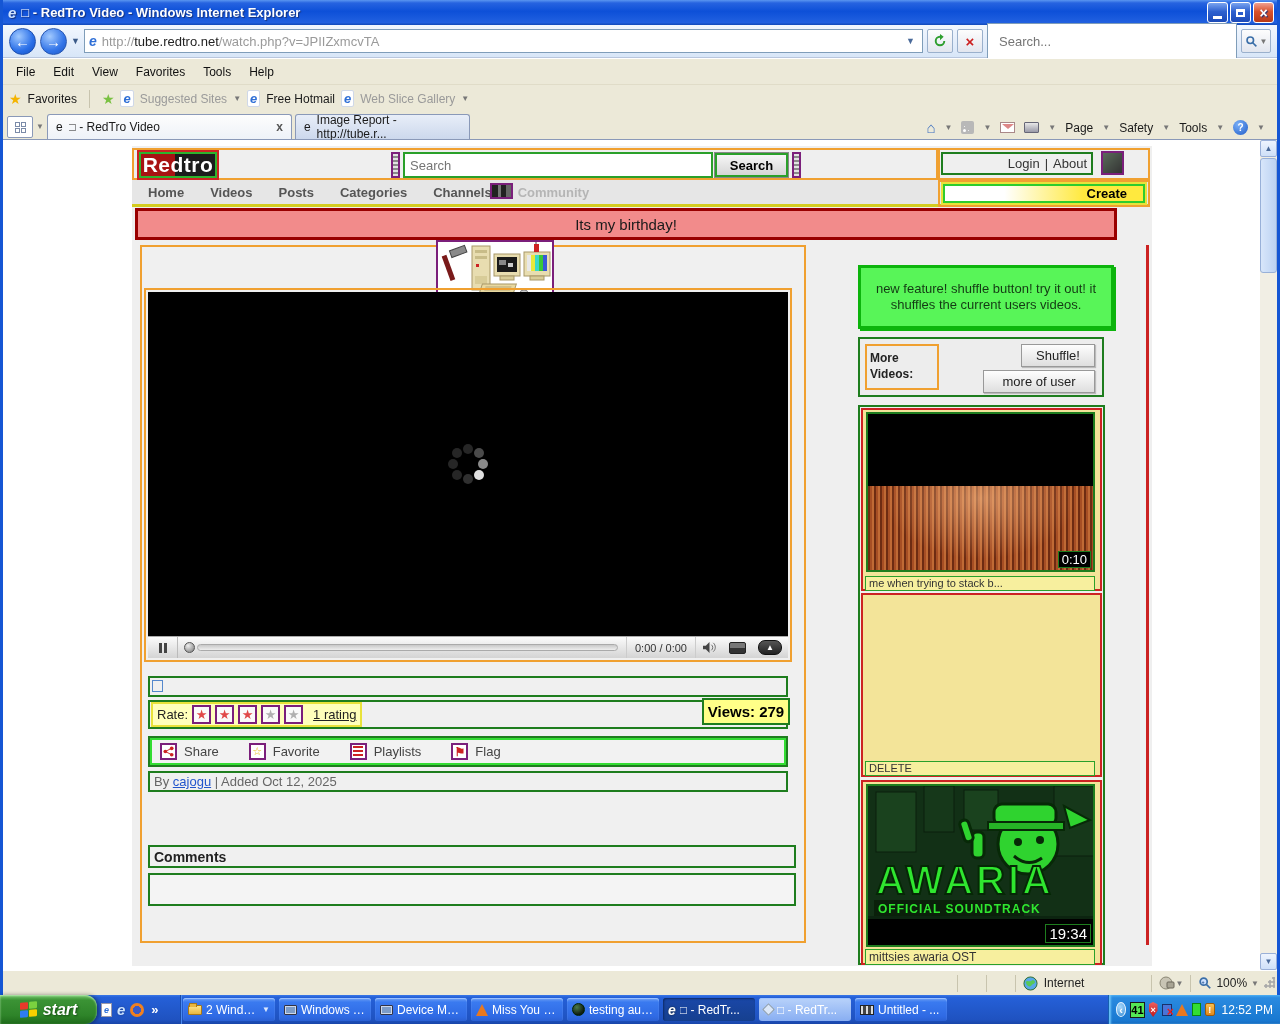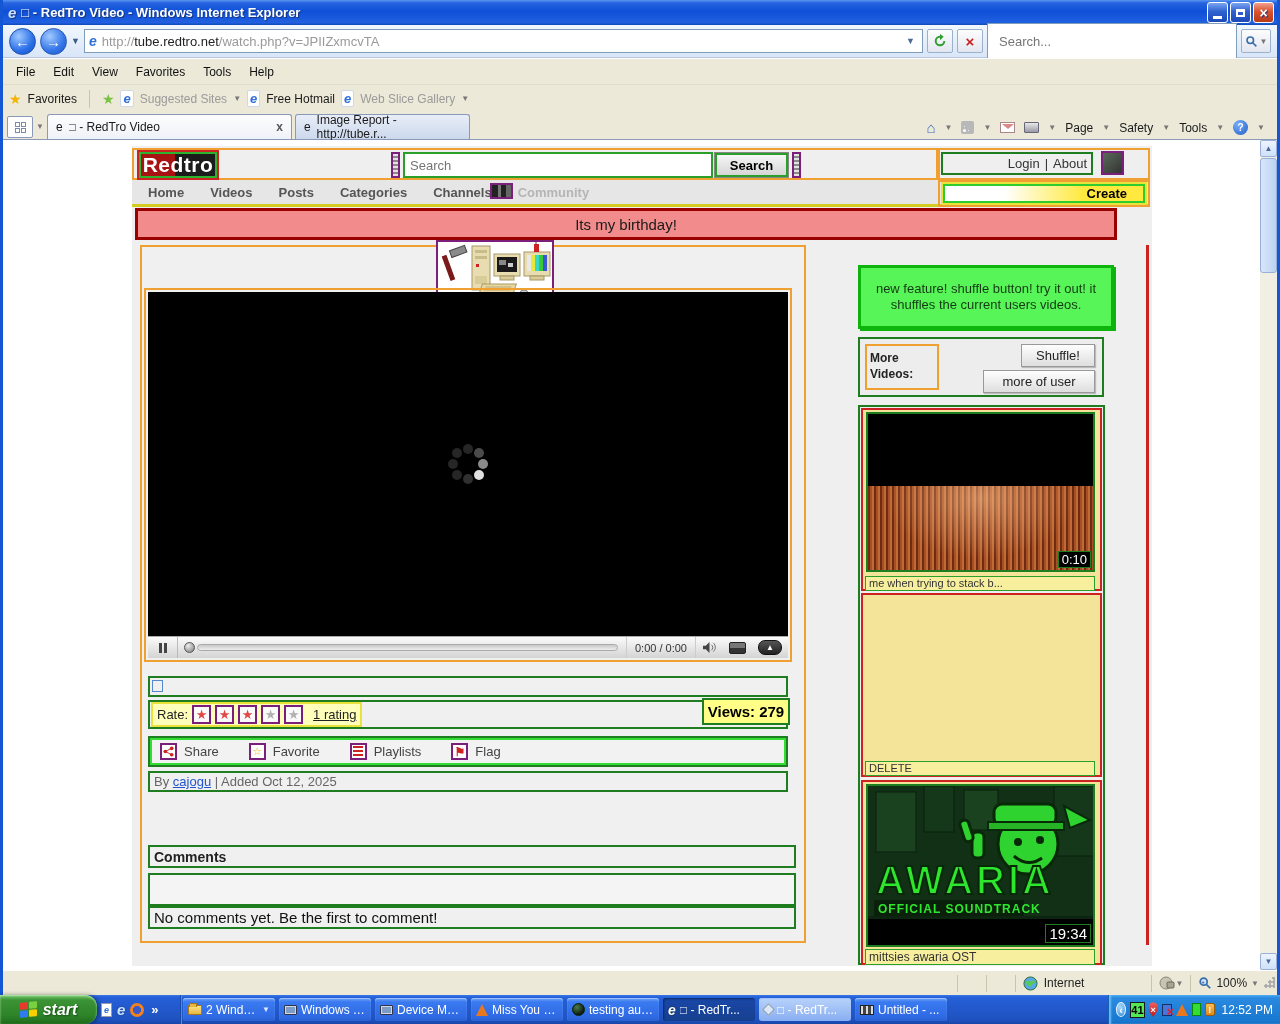--- a/index.html
+++ b/index.html
@@ -454,21 +454,20 @@
         <span>Flag</span>
       </span>
     </div>
     <div class="abs byline">
       <span>By</span>
       <span class="userlink">cajogu</span>
       <span>| Added Oct 12, 2025</span>
     </div>
     <div class="abs commentsh">Comments</div>
     <div class="abs commentbox"></div>
-    <div class="abs nocomments">No comments yet. Be the first to comment!</div>
 
     <div class="abs notice">new feature! shuffle button! try it out! it shuffles the current users videos.</div>
     <div class="abs morevideos">
       <div class="mv-label">More Videos:</div>
       <div class="mv-btn" style="right:7px;top:5px;width:74px;height:23px">Shuffle!</div>
       <div class="mv-btn" style="right:7px;top:31px;width:112px;height:23px">more of user</div>
     </div>
 
     <div class="abs vidswrap"></div>
 

